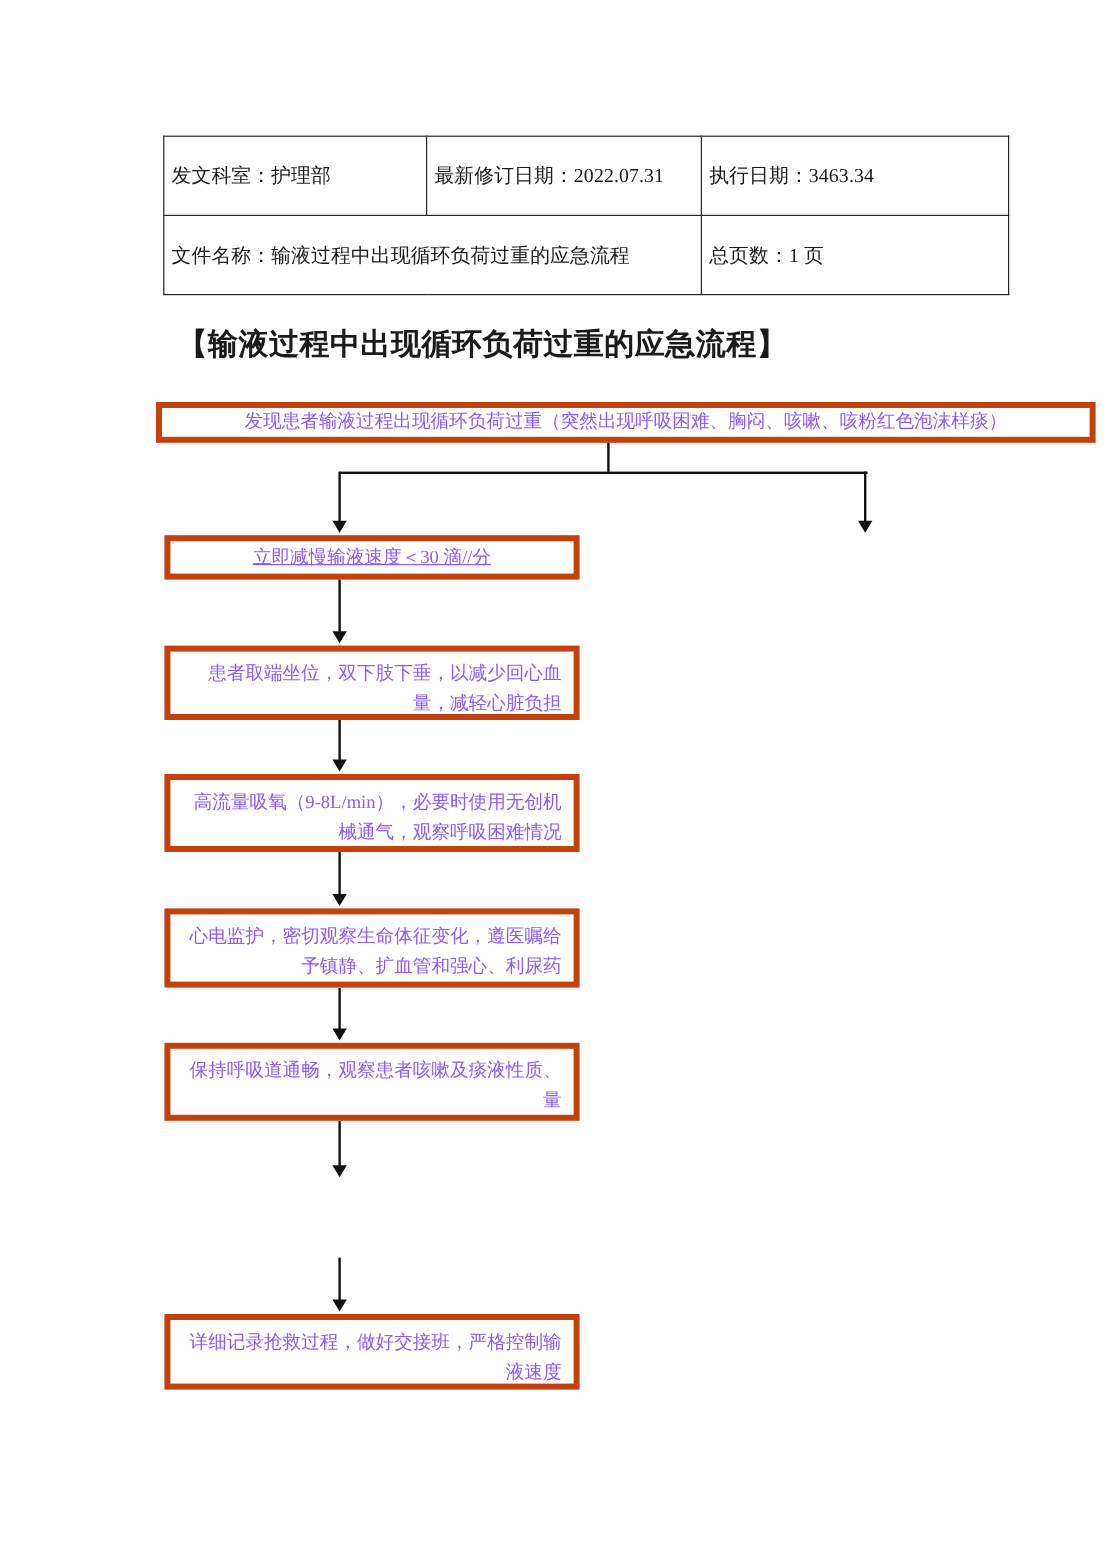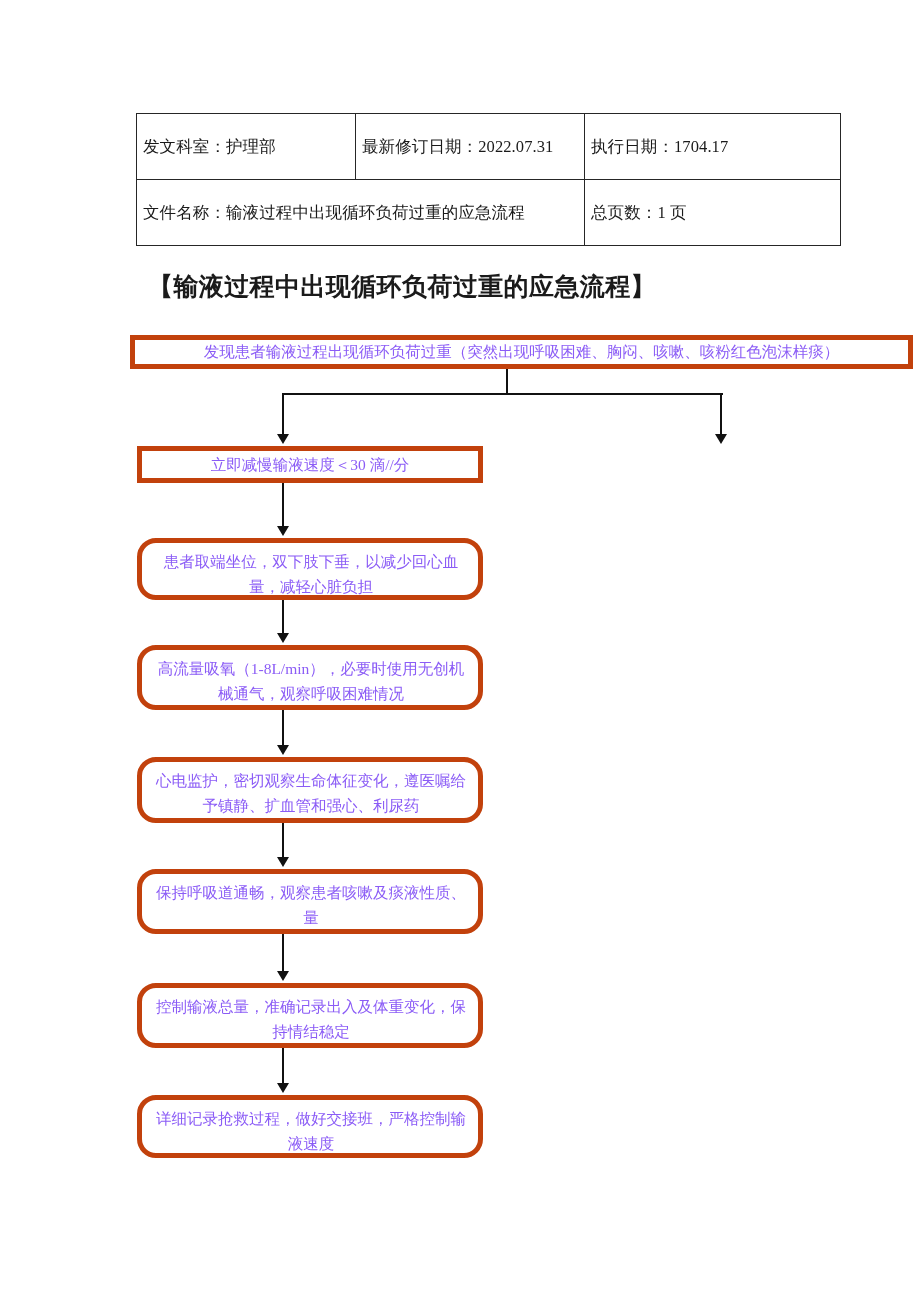--- a/index.html
+++ b/index.html
@@ -77,27 +77,26 @@
     font-family: "Liberation Serif", "DejaVu Serif", serif;
   }
   .node.center {
     display: flex;
     align-items: center;
     justify-content: center;
     text-align: center;
   }
   .node.left {
     padding: 6px 10px 6px 12px;
-    text-align: center;
-    border-radius: 19px;
+    text-align: right;
   }
 
   
   #n-top    { left:130px; top:335px;  width:783px; height:34px; }
-  #n-slow   { left:137px; top:446px;  width:346px; height:37px; }
+  #n-slow   { left:137px; top:446px;  width:346px; height:37px;text-decoration:underline; }
   #n-notify { left:604px; top:446px;  width:304px; height:37px; }
   #n-pos    { left:137px; top:538px;  width:346px; height:62px; }
   #n-oxy    { left:137px; top:645px;  width:346px; height:65px; }
   #n-ecg    { left:137px; top:757px;  width:346px; height:66px; }
   #n-airway { left:137px; top:869px;  width:346px; height:65px; }
   #n-volume { left:137px; top:983px;  width:346px; height:65px; }
   #n-record { left:137px; top:1095px; width:346px; height:63px; }
 
   
   .vline {
@@ -138,21 +137,21 @@
   <table class="doc-table">
     <colgroup>
       <col class="col-a">
         <col class="col-b">
         <col class="col-c">
     </colgroup>
     <tbody>
       <tr>
         <td>发文科室：护理部</td>
         <td>最新修订日期：2022.07.31</td>
-        <td>执行日期：1704.17</td>
+        <td>执行日期：3463.34</td>
       </tr>
       <tr>
         <td colspan="2">文件名称：输液过程中出现循环负荷过重的应急流程</td>
         <td>总页数：1 页</td>
       </tr>
     </tbody>
   </table>
 
   <div class="chart-title">【输液过程中出现循环负荷过重的应急流程】</div>
 
@@ -183,20 +182,19 @@
       <div class="arrowhead" style="top:857px;"></div>
 
       <div class="vline" style="top:934px;height:39px;"></div>
       <div class="arrowhead" style="top:971px;"></div>
 
       <div class="vline" style="top:1048px;height:37px;"></div>
       <div class="arrowhead" style="top:1083px;"></div>
     </div>
 
     <div class="node left" id="n-pos">患者取端坐位，双下肢下垂，以减少回心血量，减轻心脏负担</div>
-    <div class="node left" id="n-oxy">高流量吸氧（1-8L/min），必要时使用无创机械通气，观察呼吸困难情况</div>
+    <div class="node left" id="n-oxy">高流量吸氧（9-8L/min），必要时使用无创机械通气，观察呼吸困难情况</div>
     <div class="node left" id="n-airway">保持呼吸道通畅，观察患者咳嗽及痰液性质、量</div>
     <div class="node left" id="n-ecg">心电监护，密切观察生命体征变化，遵医嘱给予镇静、扩血管和强心、利尿药</div>
-    <div class="node left" id="n-volume">控制输液总量，准确记录出入及体重变化，保持情结稳定</div>
     <div class="node left" id="n-record">详细记录抢救过程，做好交接班，严格控制输液速度</div>
 
   </div>
 </div>
 
 </body></html>

